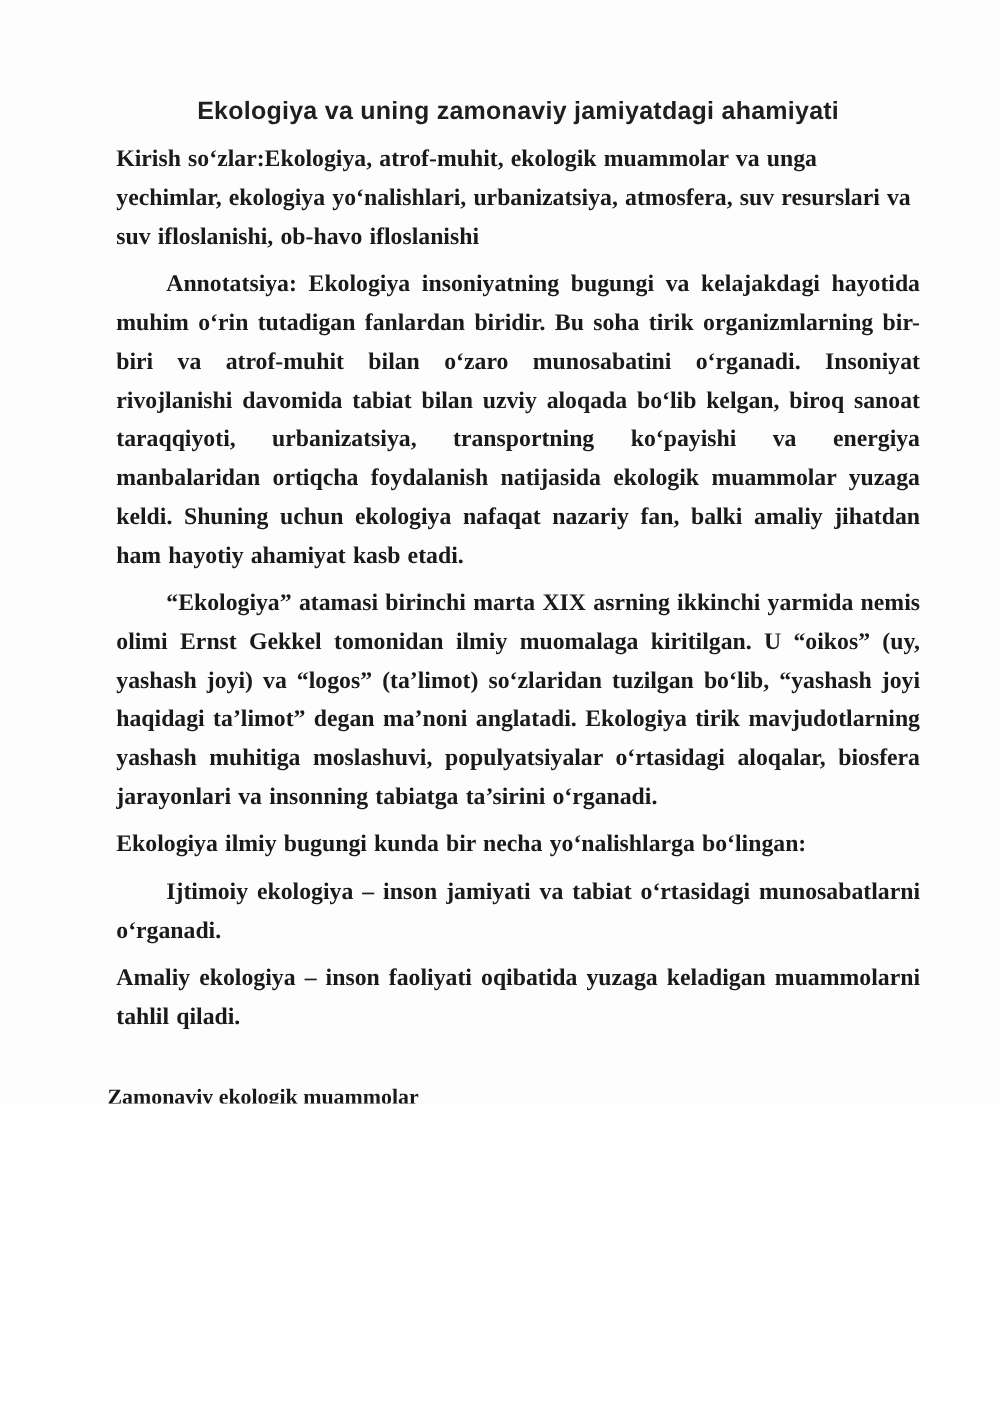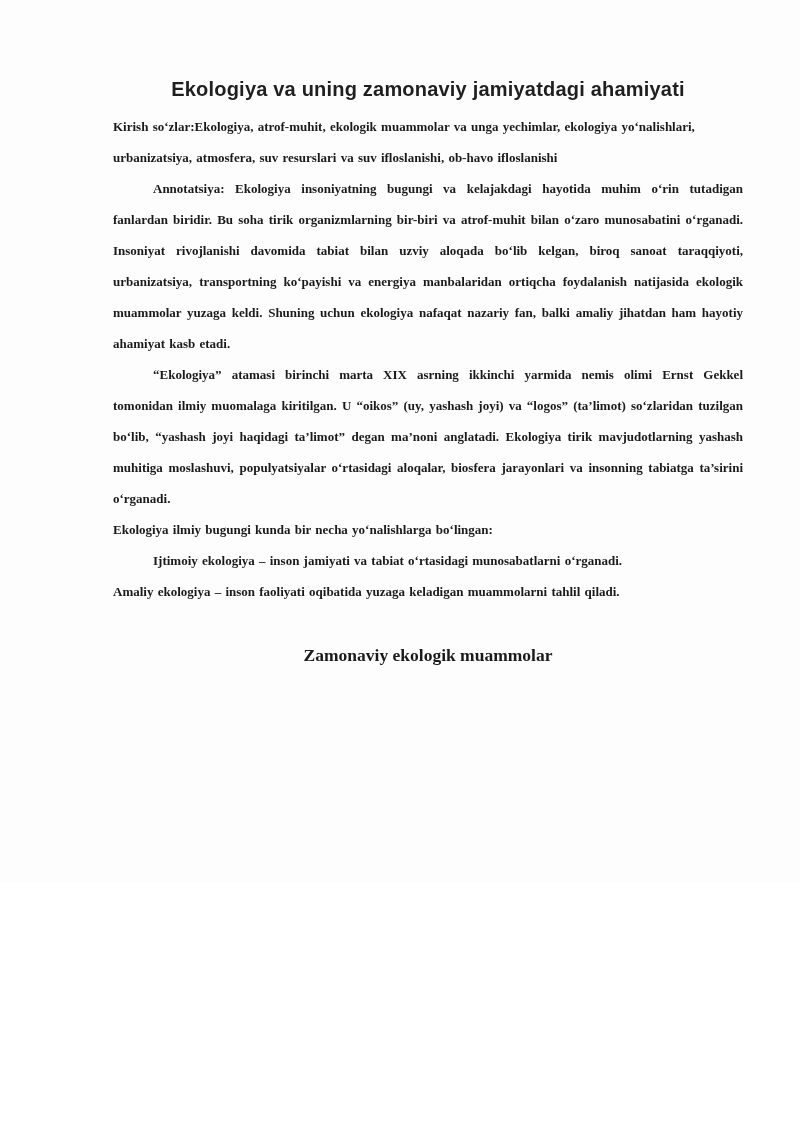--- a/index.html
+++ b/index.html
@@ -6,60 +6,59 @@
     margin: 0;
     padding: 0;
     background: #ffffff;
   }
   .page {
     position: relative;
     width: 800px;
     height: 883px;
     background: #fdfdfd;
     box-sizing: border-box;
-    padding: 74px 57px 0 113px;
+    padding: 74px 57px 0 86px;
     overflow: hidden;
     color: #1a1a1a;
     font-family: "Liberation Serif", serif;
     font-weight: bold;
   }
   .doc-title {
     margin: 0 0 6px 0;
     font-family: "Liberation Sans", sans-serif;
     font-weight: bold;
     font-size: 20px;
     line-height: 31px;
     text-align: center;
     color: #1f1f1f;
     letter-spacing: 0.2px;
   }
   .doc-body {
     font-size: 17.5px;
     line-height: 31px;
   }
   .para {
-    margin: 0;
-    font-size: 13px;
+    margin: 7px;
+    font-size: 19px;
     line-height: 31px;
     word-spacing: 1px;
   }
   .para.justify {
     text-align: justify;
     text-justify: inter-word;
   }
   .para.indent {
     text-indent: 40px;
   }
   .section-heading {
     margin: 33px 0 0 0;
     font-family: "Liberation Serif", serif;
     font-weight: bold;
     font-size: 17.5px;
     line-height: 31px;
-    text-align: center;
     color: #1a1a1a;
   }
 </style>
 </head>
 <body>
 
 <div class="page">
   <h1 class="doc-title">Ekologiya va uning zamonaviy jamiyatdagi ahamiyati</h1>
 
   <div class="doc-body">

